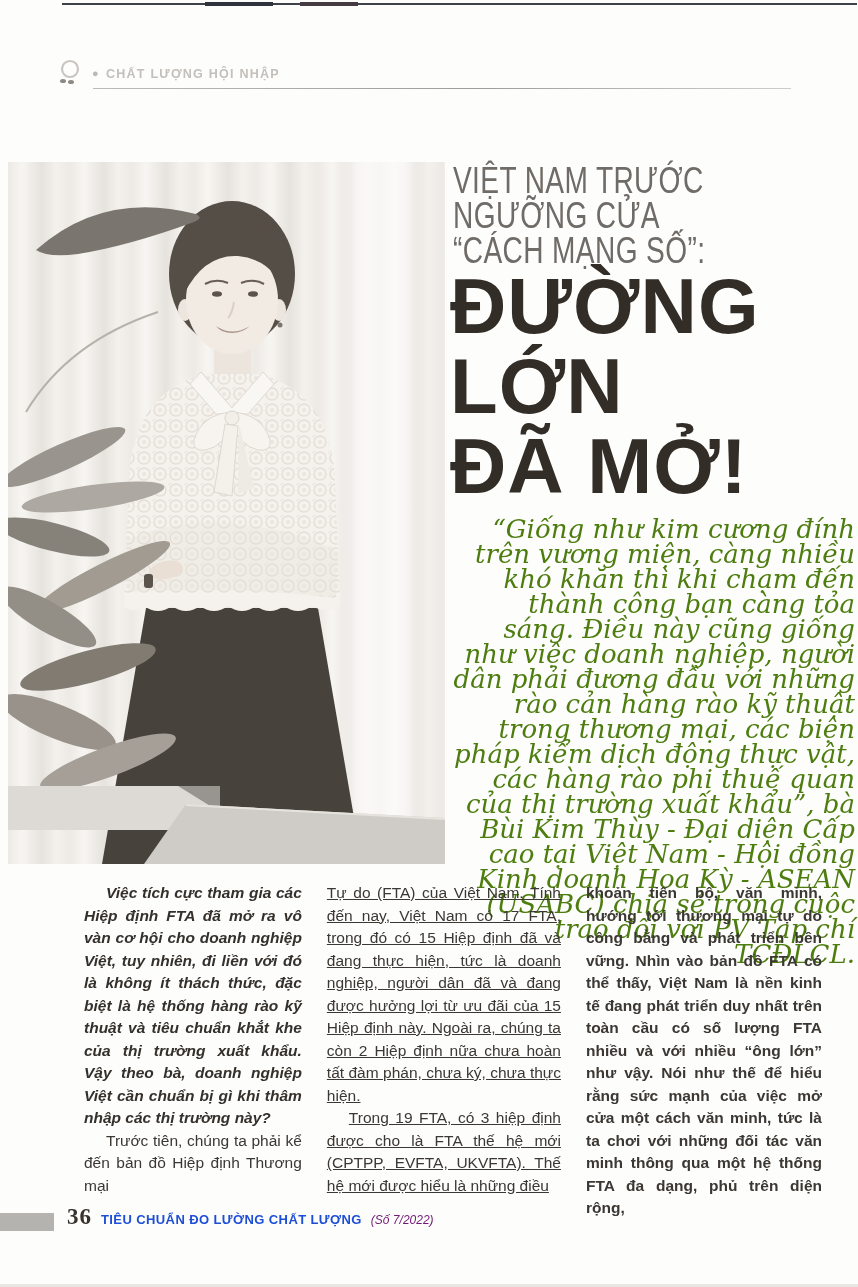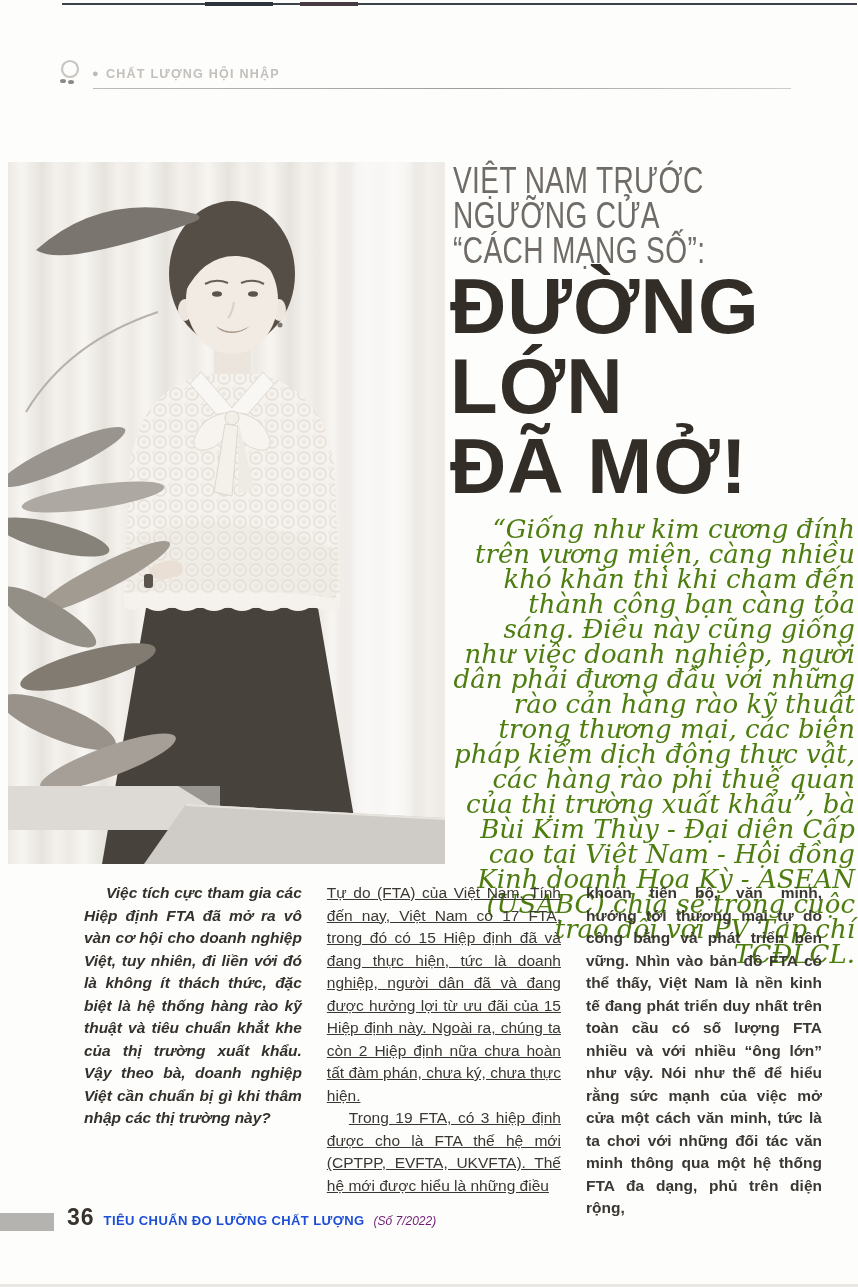--- a/index.html
+++ b/index.html
@@ -58,21 +58,21 @@
   .col-2 { width:245px;text-decoration:underline; }
   .col-3 { width:247px;font-weight:bold; }
   .col p { margin:0; }
   .q { font-weight:bold; font-style:italic; color:#34302b; }
   .indent { text-indent:22px; }
 
   
   .footer { position:absolute; left:0; top:1204px; width:100%; height:34px; }
   .footer-bar { position:absolute; left:0; top:9px; width:54px; height:18px; background:#b5b3b0; }
   .footer-content { position:absolute; left:67px; top:0; display:flex; align-items:baseline; gap:9px; }
-  .page-num { font-size:23px; font-weight:bold; color:#39332e; letter-spacing:1px; }
+  .page-num { font-size:23px; font-weight:bold; color:#39332e; letter-spacing:1px;font-family:Liberation Serif, serif; }
   .journal { font-size:13px; font-weight:bold; letter-spacing:.4px; color:#1d4ed8; }
   .issue { font-size:12px; font-style:italic; color:#701a75; }
 </style>
 </head>
 <body>
 
 <div class="page">
 
   <div class="top-line"></div>
   <div class="top-line-seg1"></div>
@@ -166,20 +166,21 @@
     <div>ĐƯỜNG</div>
     <div>LỚN</div>
     <div>ĐÃ MỞ!</div>
   </div>
 
   <div class="pull-quote">“Giống như kim cương đính trên vương miện, càng nhiều khó khăn thì khi chạm đến thành công bạn càng tỏa sáng. Điều này cũng giống như việc doanh nghiệp, người dân phải đương đầu với những rào cản hàng rào kỹ thuật trong thương mại, các biện pháp kiểm dịch động thực vật, các hàng rào phi thuế quan của thị trường xuất khẩu”, bà Bùi Kim Thùy - Đại diện Cấp cao tại Việt Nam - Hội đồng Kinh doanh Hoa Kỳ - ASEAN (USABC) chia sẻ trong cuộc trao đổi với PV Tạp chí TCĐLCL.</div>
 
   <div class="cols">
     <div class="col col-1">
       <p class="q indent">Việc tích cực tham gia các Hiệp định FTA đã mở ra vô vàn cơ hội cho doanh nghiệp Việt, tuy nhiên, đi liền với đó là không ít thách thức, đặc biệt là hệ thống hàng rào kỹ thuật và tiêu chuẩn khắt khe của thị trường xuất khẩu. Vậy theo bà, doanh nghiệp Việt cần chuẩn bị gì khi thâm nhập các thị trường này?</p>
+      <p class="indent">Trước tiên, chúng ta phải kể đến bản đồ Hiệp định Thương mại</p>
     </div>
     <div class="col col-2">
       <p>Tự do (FTA) của Việt Nam. Tính đến nay, Việt Nam có 17 FTA, trong đó có 15 Hiệp định đã và đang thực hiện, tức là doanh nghiệp, người dân đã và đang được hưởng lợi từ ưu đãi của 15 Hiệp định này. Ngoài ra, chúng ta còn 2 Hiệp định nữa chưa hoàn tất đàm phán, chưa ký, chưa thực hiện.</p>
       <p class="indent">Trong 19 FTA, có 3 hiệp định được cho là FTA thế hệ mới (CPTPP, EVFTA, UKVFTA). Thế hệ mới được hiểu là những điều</p>
     </div>
     <div class="col col-3">
       <p>khoản tiến bộ, văn minh, hướng tới thương mại tự do công bằng và phát triển bền vững. Nhìn vào bản đồ FTA có thể thấy, Việt Nam là nền kinh tế đang phát triển duy nhất trên toàn cầu có số lượng FTA nhiều và với nhiều “ông lớn” như vậy. Nói như thế để hiểu rằng sức mạnh của việc mở cửa một cách văn minh, tức là ta chơi với những đối tác văn minh thông qua một hệ thống FTA đa dạng, phủ trên diện rộng,</p>
     </div>
   </div>
 

